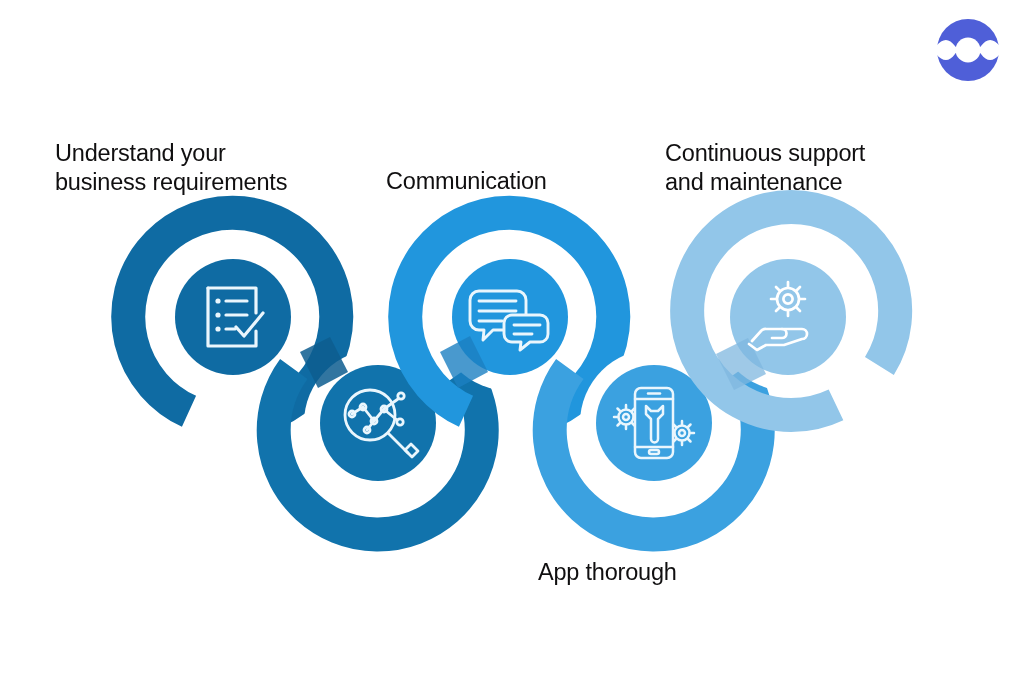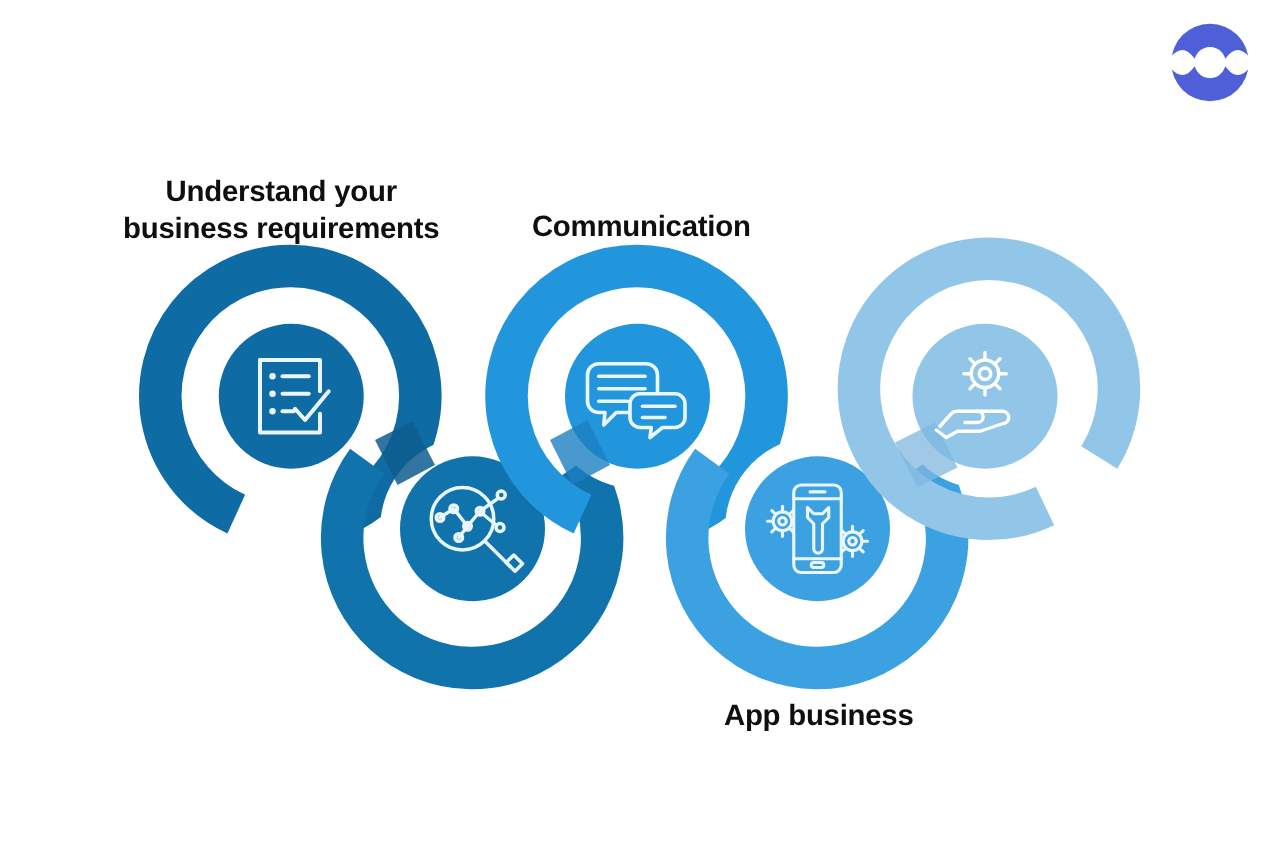--- a/index.html
+++ b/index.html
@@ -42,25 +42,25 @@
     width: 1024px;
     height: 683px;
     pointer-events: none;
   }
 
   
   .label {
     position: absolute;
     color: #100f10;
     font-family: "Liberation Sans", sans-serif;
-    font-weight: bold;
+    font-weight: normal;
     font-size: 23.5px;
     line-height: 29px;
     letter-spacing: -0.2px;
-    text-align: center;
+    text-align: left;
     white-space: pre-line;
   }
 
   .label-1 { left: 55px;  top: 139px; width: 340px; }
   .label-2 { left: 300px; top: 558px; width: 360px; }
   .label-3 { left: 386px; top: 167px; width: 254px; }
   .label-4 { left: 538px; top: 558px; width: 234px; }
   .label-5 { left: 665px; top: 139px; width: 294px; }
 </style>
 </head>
@@ -270,16 +270,18 @@
       <circle cx="32" cy="32" r="12.5" fill="#ffffff"></circle>
     </svg>
   </div>
 
   <div class="label label-1">Understand your
 business requirements</div>
 
 
   <div class="label label-3">Communication</div>
 
-  <div class="label label-4">App business</div>
-
+  <div class="label label-4">App thorough</div>
+
+  <div class="label label-5">Continuous support
+and maintenance</div>
 
 </div>
 
 </body></html>

